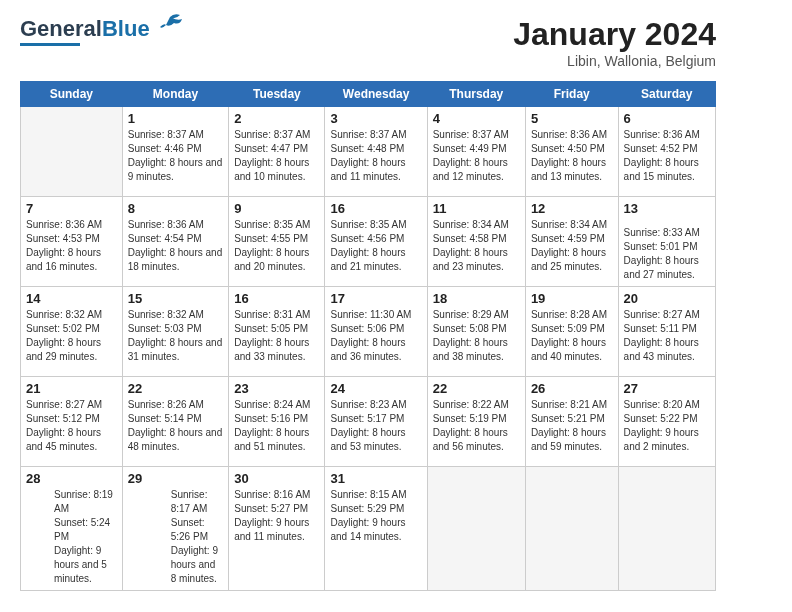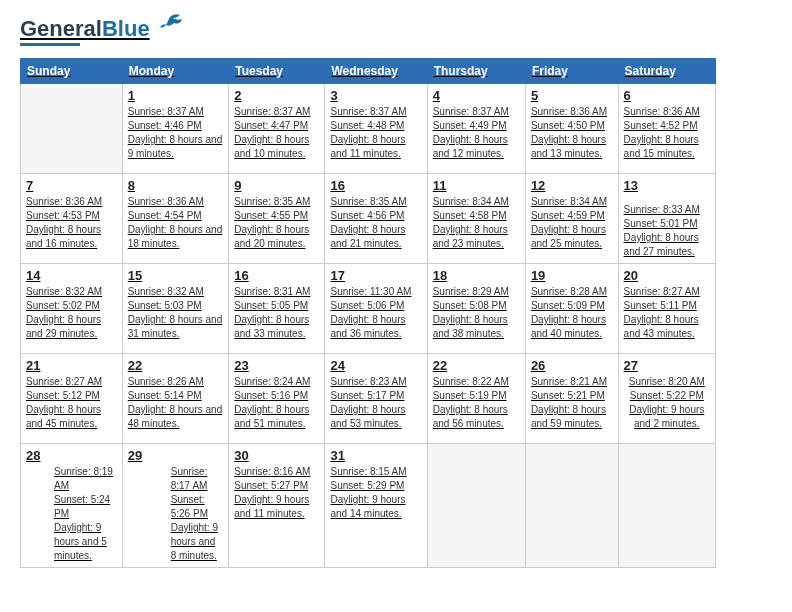--- a/index.html
+++ b/index.html
@@ -6,21 +6,20 @@
     body {
       font-family: Arial, sans-serif;
       background: #fff;
       width: 792px;
       height: 612px;
       overflow: hidden;
     }
     .container {
       width: 736px;
       padding: 16px 20px 10px 20px;
-      text-decoration: underline;
     }
     .header {
       display: flex;
       justify-content: space-between;
       align-items: flex-start;
       margin-bottom: 12px;
     }
     .logo-wrapper {
       display: flex;
       flex-direction: row;
@@ -30,21 +29,21 @@
       text-align: right;
     }
     .calendar {
       width: 100%;
       border-collapse: collapse;
       font-size: 11px;
     }
     .calendar th {
       background-color: #2d6db5;
       color: #fff;
-      text-align: left;
+      text-align: center;
       padding: 5px 6px;
       font-size: 12px;
       font-weight: bold;
       border: 1px solid #2d6db5;
     }
     .calendar td {
       border: 1px solid #ccc;
       vertical-align: top;
       padding: 4px 5px;
       width: 113px;
@@ -82,20 +81,24 @@
             <span style="color:#2c3e50;">General</span><span style="color:#1a6fa8;">Blue</span>
           </span>
           <svg width="32" height="22" viewBox="0 0 32 22" style="margin-left:2px; margin-top:-10px;">
             <path d="M18 4 Q22 0 28 2 Q24 6 20 5 Q26 8 30 6 Q28 12 22 10 Q18 14 14 12 Q16 8 18 4Z" fill="#1a6fa8"></path>
             <path d="M14 12 Q10 16 8 14 Q12 10 14 12Z" fill="#1a6fa8"></path>
           </svg>
         </div>
         <div style="width:60px; height:3px; background:#1a6fa8; margin-top:1px;"></div>
       </div>
     </div>
+    <div class="title-block">
+      <div style="font-size:32px; font-weight:bold; color:#222;">January 2024</div>
+      <div style="font-size:14px; color:#555;">Libin, Wallonia, Belgium</div>
+    </div>
   </div>
 
   <table class="calendar">
     <thead>
       <tr>
         <th>Sunday</th>
         <th>Monday</th>
         <th>Tuesday</th>
         <th>Wednesday</th>
         <th>Thursday</th>
@@ -263,21 +266,21 @@
 Daylight: 8 hours and 56 minutes.</div>
           </td>
           <td>
             <span class="day-num">26</span>
             <div class="day-info" style="white-space: pre-line;">Sunrise: 8:21 AM
 Sunset: 5:21 PM
 Daylight: 8 hours and 59 minutes.</div>
           </td>
           <td>
             <span class="day-num">27</span>
-            <div class="day-info" style="white-space: pre-line; text-align: center;">Sunrise: 8:20 AM
+            <div class="day-info" style="white-space: pre-line;">Sunrise: 8:20 AM
 Sunset: 5:22 PM
 Daylight: 9 hours and 2 minutes.</div>
           </td>
         </tr>
         <tr class="week-row">
           <td>
             <span class="day-num">28</span>
             <div class="day-info" style="white-space: pre-line; margin-left: 28px;">Sunrise: 8:19 AM
 Sunset: 5:24 PM
 Daylight: 9 hours and 5 minutes.</div>

